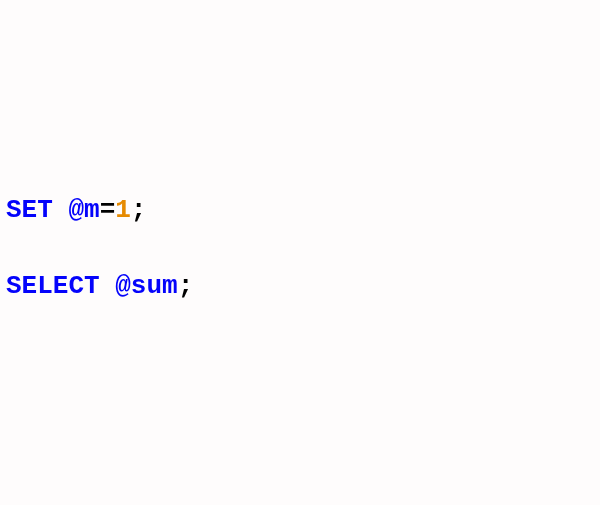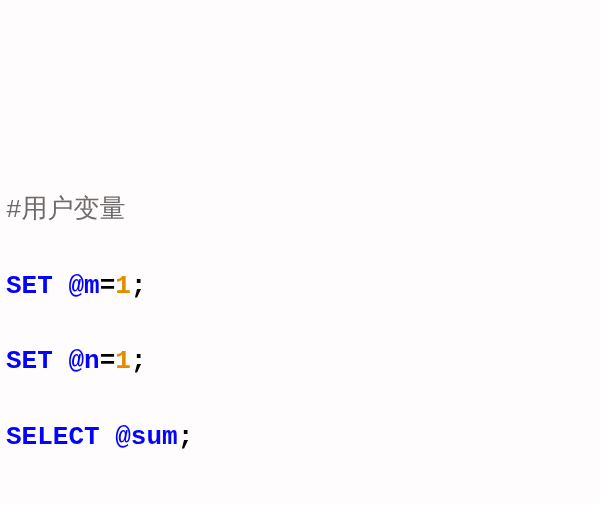--- a/index.html
+++ b/index.html
@@ -23,23 +23,21 @@
   .op   { color: #000000; }
   .num  { color: #e68a00; }
   .punc { color: #000000; }
 </style>
 </head>
 <body>
 
 
 
 <div>
-<span class="line"><span class="cmt">#用户变量</span></span>
 <span class="line"><span class="kw">SET</span><span class="ident"> </span><span class="uvar">@m</span><span class="op">=</span><span class="num">1</span><span class="punc">;</span></span>
-<span class="line"><span class="kw">SET</span><span class="ident"> </span><span class="uvar">@n</span><span class="op">=</span><span class="num">1</span><span class="punc">;</span></span>
 <span class="line"><span class="kw">SELECT</span><span class="ident"> </span><span class="uvar">@sum</span><span class="punc">;</span></span>
 
 
 
 
 
 
 
 </div>
 

